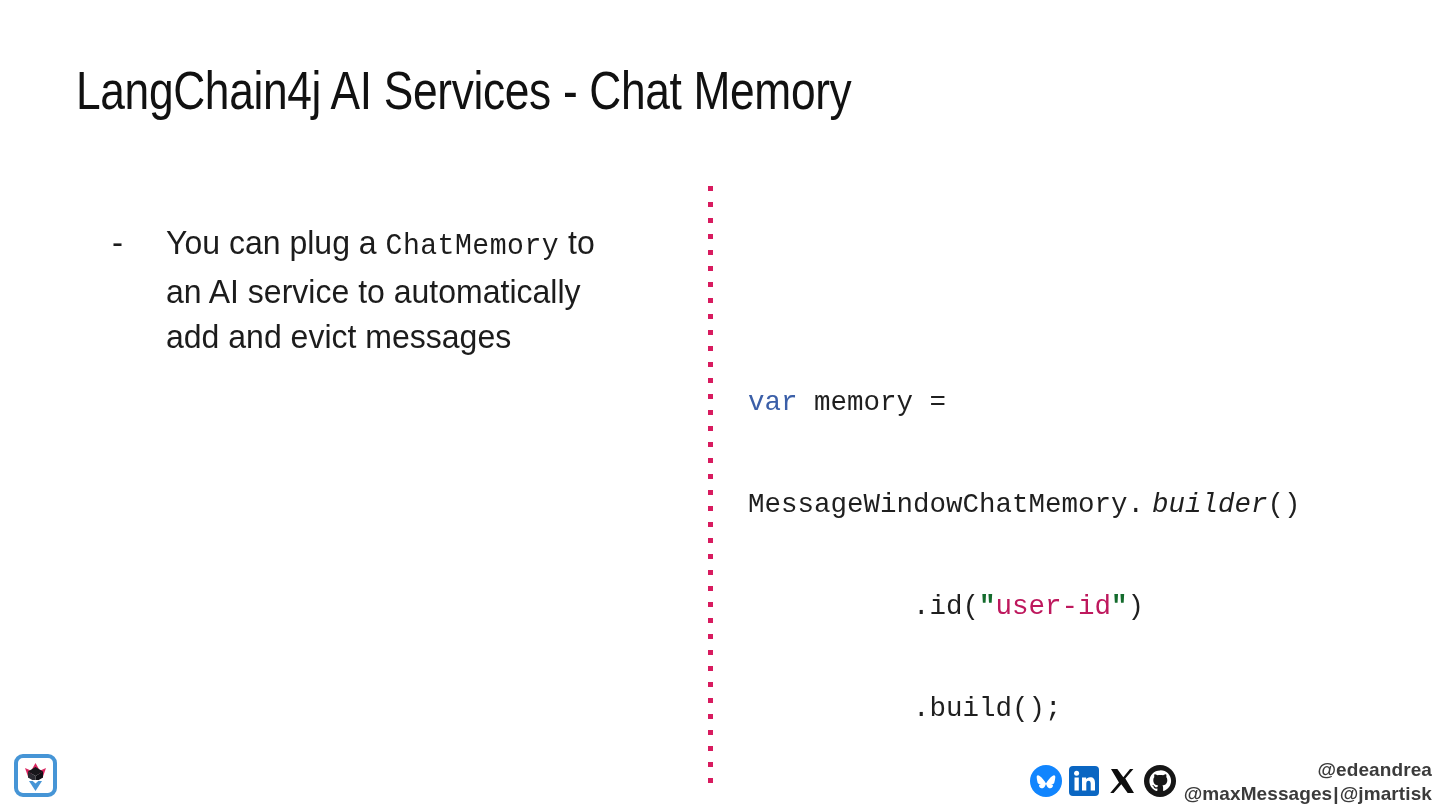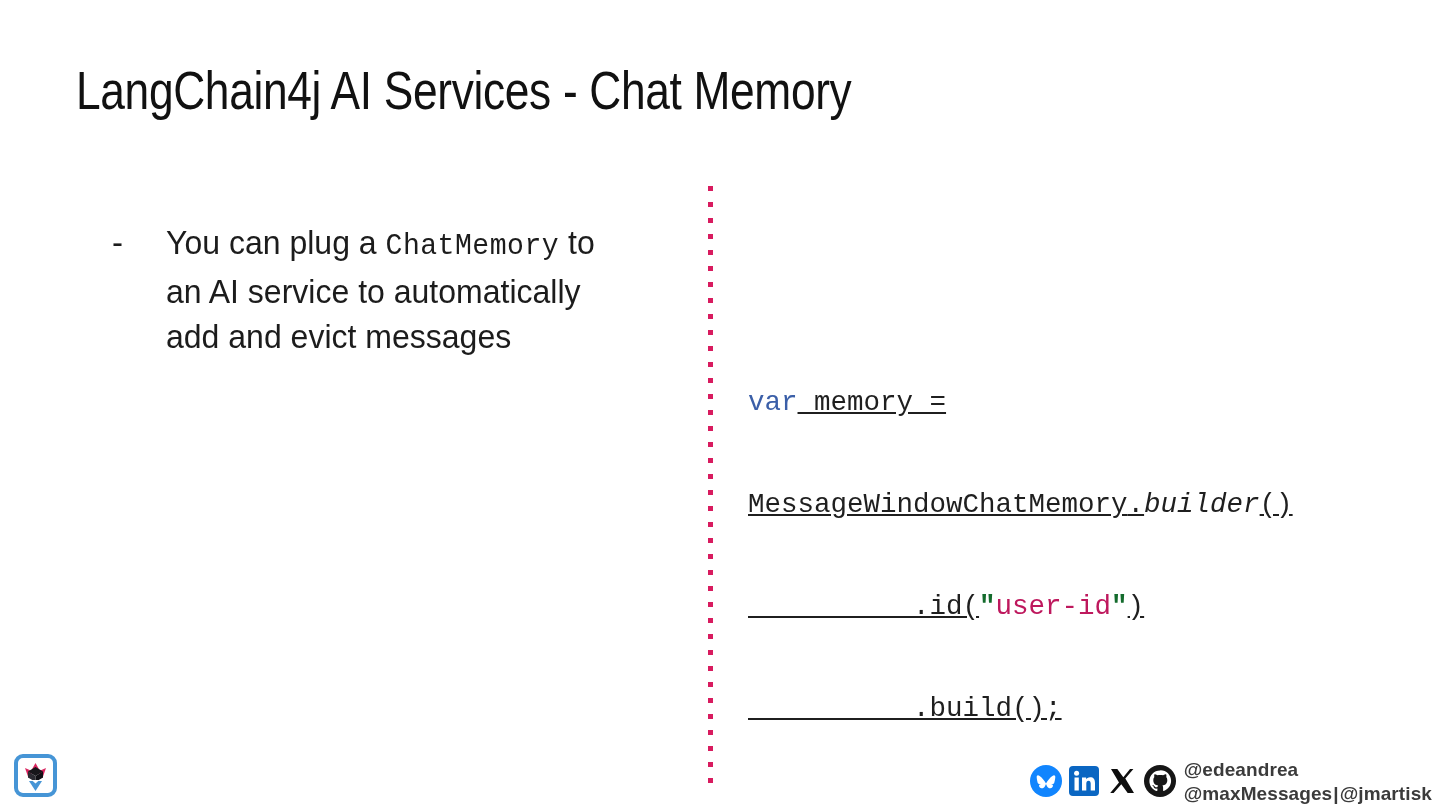--- a/index.html
+++ b/index.html
@@ -91,22 +91,22 @@
     white-space: pre;
     letter-spacing: 0px;
   }
   .code-block { margin: 0; }
   .code-line { white-space: pre; }
 
   .tok-kw      { color: #3b5fa8; text-align: right; }
   .tok-str     { color: #be185d; }
   .tok-strq    { color: #136b2c; font-weight: bold; }
   .tok-num     { color: #3b5fa8; }
-  .tok-method  { font-style: italic; }
-  .tok-plain   { color: #1f1f1f; text-decoration: underline; }
+  .tok-method  { font-style: italic; margin-left: 8px; }
+  .tok-plain   { color: #1f1f1f; }
 
   
   .logo {
     position: absolute;
     left: 14px;
     top: 754px;
     width: 43px;
     height: 43px;
   }
   .logo-frame {
@@ -130,20 +130,21 @@
   }
   .social-icon {
     width: 36px;
     height: 36px;
     display: block;
   }
   .handles {
     position: absolute;
     right: 8px;
     top: 758px;
+    text-align: right;
     font-size: 19px;
     font-weight: bold;
     line-height: 24px;
     color: #3b3b3b;
     letter-spacing: 0.1px;
   }
   .handles div { white-space: nowrap; }
   .handle-sep { padding: 0 1px; }
 </style>
 </head>

